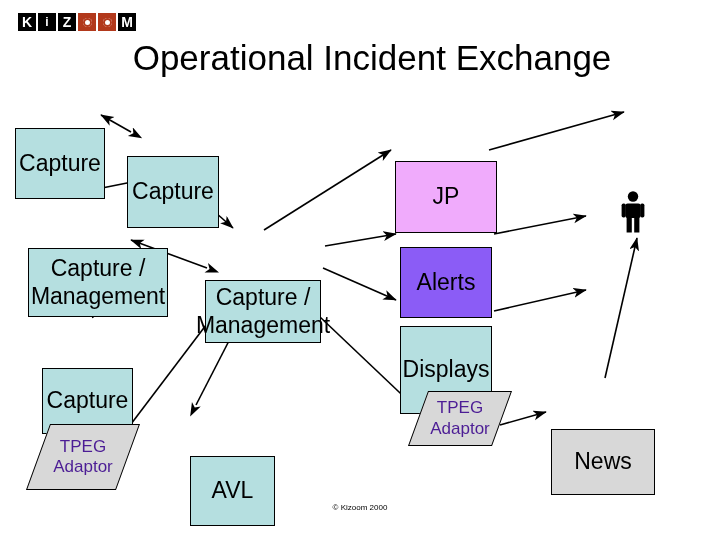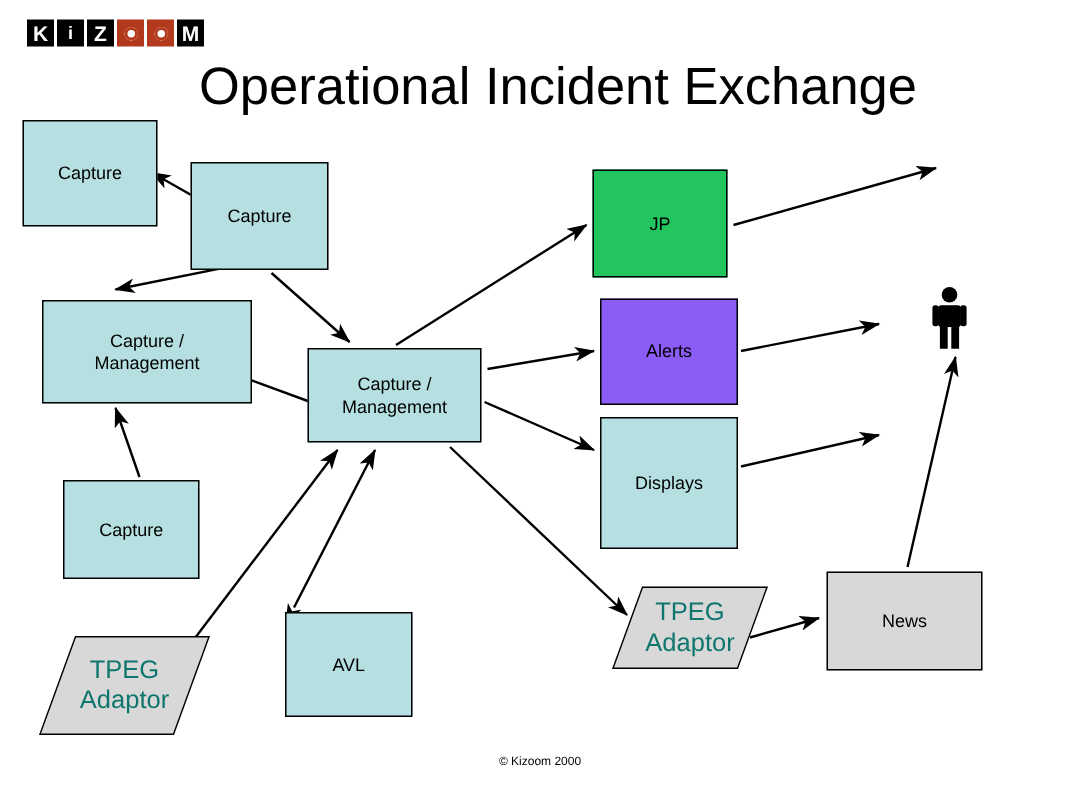--- a/index.html
+++ b/index.html
@@ -73,38 +73,39 @@
   .node {
     position: absolute;
     box-sizing: border-box;
     border: 1px solid #000000;
     background: #b5dfe0;
     display: flex;
     align-items: center;
     justify-content: center;
     text-align: center;
     font-family: "Liberation Sans", sans-serif;
-    font-size: 12px;
+    font-size: 23px;
     color: #000000;
     line-height: 1.18;
     z-index: 3;
+    margin-top: 48px;
   }
   .node.grey { background: #d8d8d8; align-items: center; }
 
   
   .para {
     position: absolute;
     box-sizing: border-box;
     display: flex;
     align-items: center;
     justify-content: center;
     text-align: center;
     font-family: "Liberation Sans", sans-serif;
     font-size: 17px;
-    color: #0f766e;
+    color: #4c1d95;
     line-height: 1.18;
     z-index: 3;
   }
   .para .para-shape {
     position: absolute;
     inset: 0;
     background: #d8d8d8;
     border: 1px solid #000000;
     box-sizing: border-box;
     transform: skewX(-20deg);
@@ -185,21 +186,21 @@
       </g>
   </svg>
 
   <div id="node-layer">
       <div class="node" style="left: 15px; top: 80px; width: 90px; height: 71px; background: rgb(181, 223, 224);">
         <span style="white-space: pre;">Capture</span>
       </div>
       <div class="node" style="left: 127px; top: 108px; width: 92px; height: 72px; background: rgb(181, 223, 224);">
         <span style="white-space: pre;">Capture</span>
       </div>
-      <div class="node" style="left: 395px; top: 113px; width: 90px; height: 72px; background: #22c55e;">
+      <div class="node" style="left: 395px; top: 113px; width: 102px; height: 72px; background: #f0abfc;">
         <span style="white-space: pre;">JP</span>
       </div>
       <div class="node" style="left: 28px; top: 200px; width: 140px; height: 69px; background: rgb(181, 223, 224);">
         <span style="white-space: pre;">Capture /
 Management</span>
       </div>
       <div class="node" style="left: 205px; top: 232px; width: 116px; height: 63px; background: rgb(181, 223, 224);">
         <span style="white-space: pre;">Capture /
 Management</span>
       </div>

